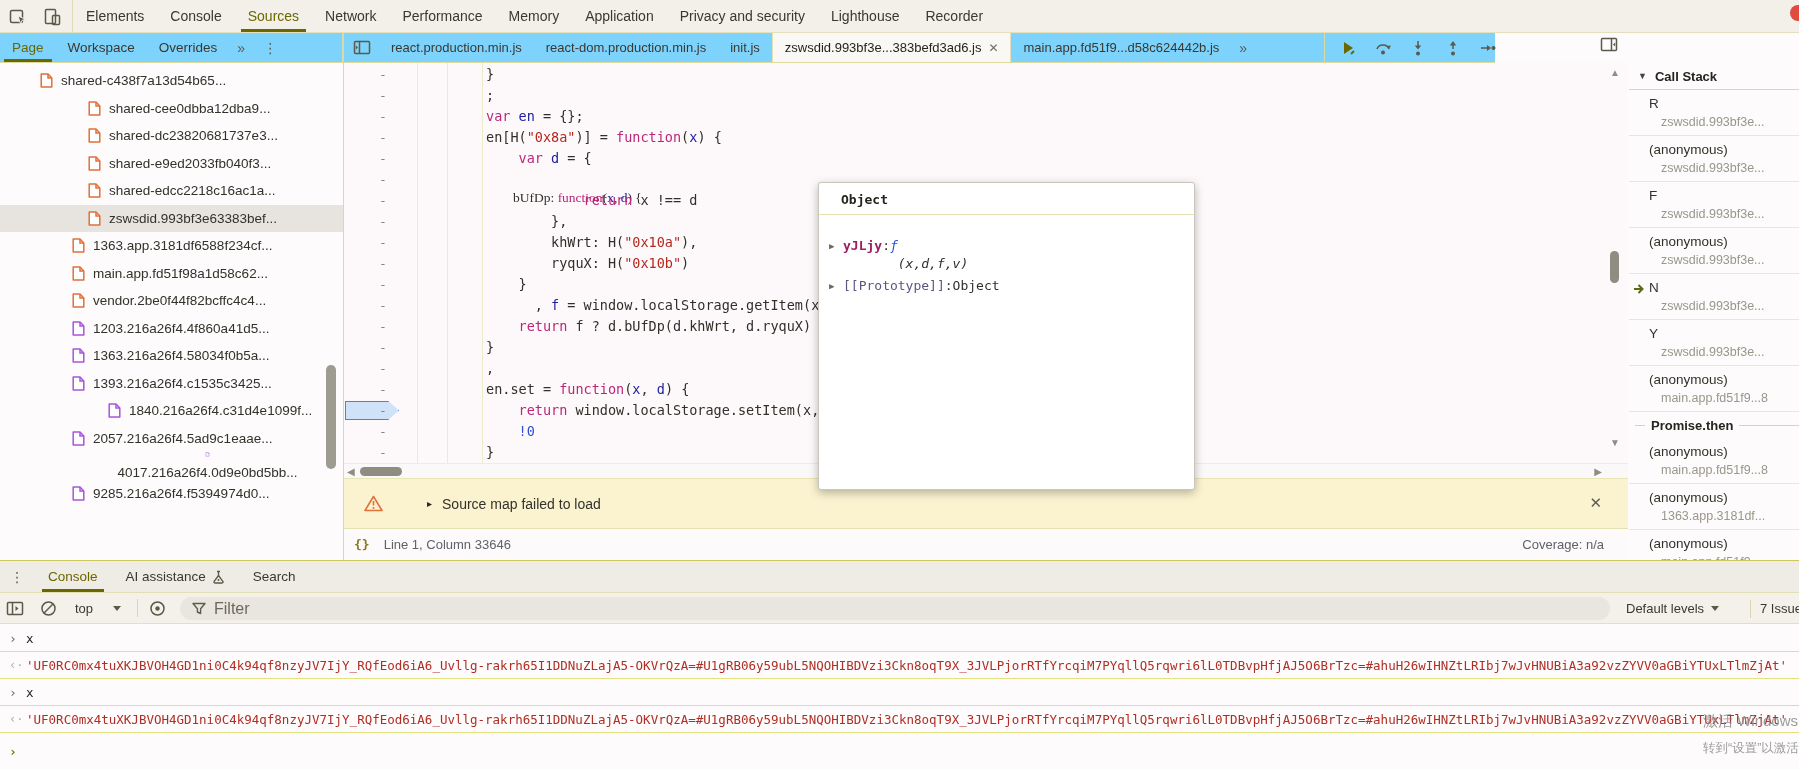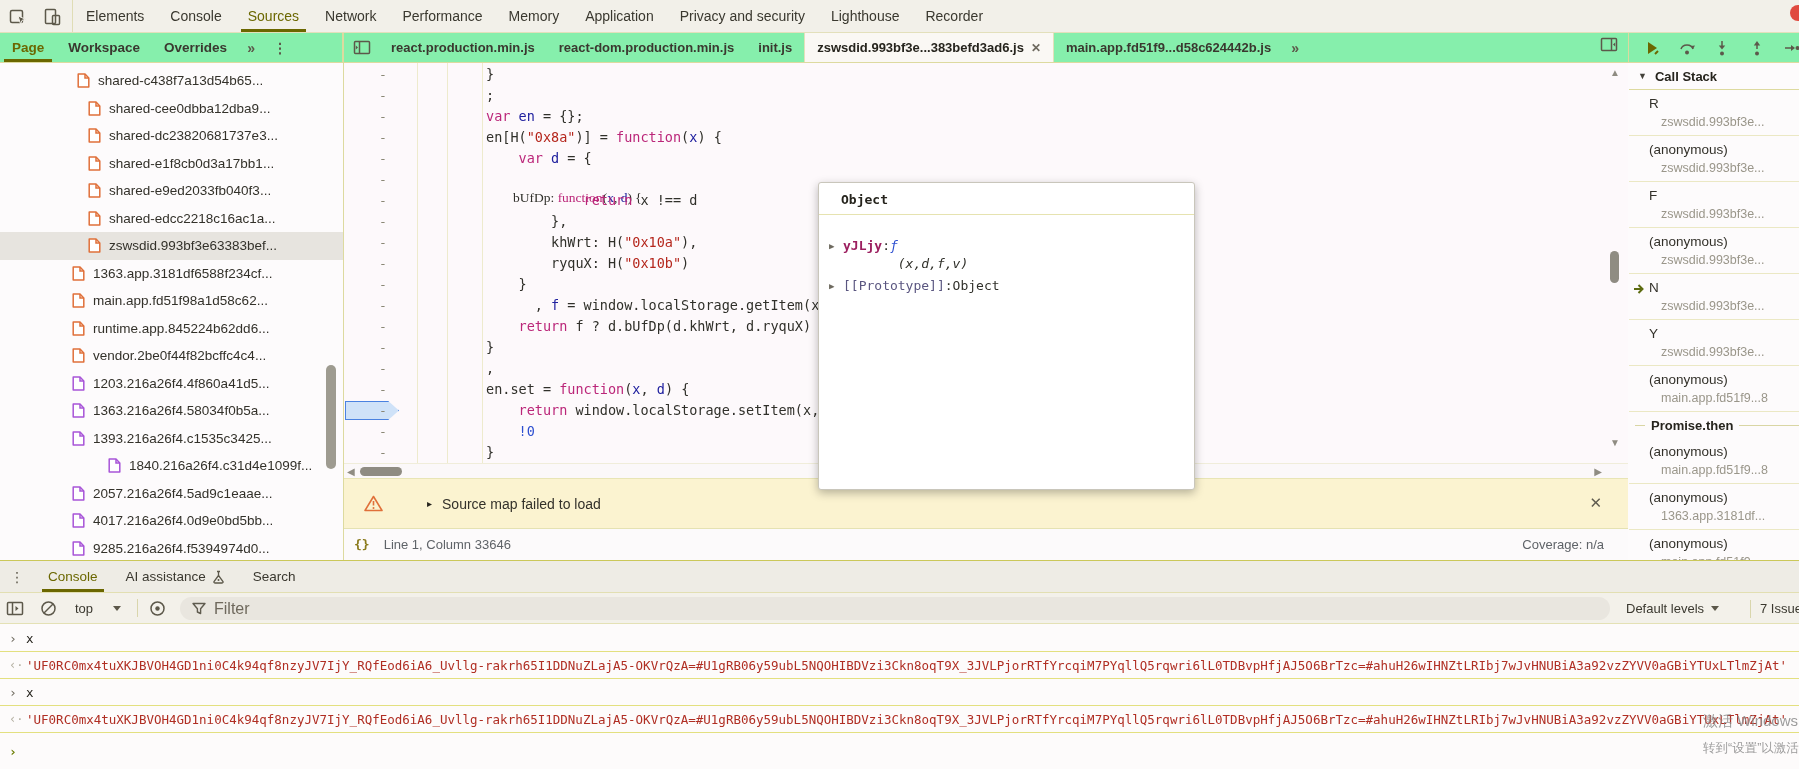--- a/index.html
+++ b/index.html
@@ -9,21 +9,21 @@
 
   
   #topbar { position:absolute; left:0; top:0; width:1799px; height:33px; background:#f2f0e9; border-bottom:1px solid #e3e0bb; display:flex; align-items:stretch; }
   #topbar .iconbox { display:flex; align-items:center; gap:14px; padding:0 10px 0 8px; border-right:1px solid #e0ddb5; }
   .mtab { display:flex; align-items:center; padding:0 13px; font-size:14px; color:#3a382f; position:relative; cursor:default; white-space:nowrap; }
   .mtab.active { color:#6b6700; }
   .mtab.active::after { content:""; position:absolute; left:6px; right:6px; bottom:0; height:3px; background:#6b6700; }
   #topbar-badge { position:absolute; right:-7px; top:5px; width:16px; height:16px; border-radius:8px; background:#e04a3f; }
 
   
-  #subbar { position:absolute; left:0; top:33px; width:1799px; height:30px; background:#86efac; border-bottom:1px solid #ddda9f; display:flex;font-weight:bold; }
+  #subbar { position:absolute; left:0; top:33px; width:1495px; height:30px; background:#7dd3fc; border-bottom:1px solid #ddda9f; display:flex; }
   #nav-header { width:343px; display:flex; align-items:center; border-right:1px solid #ddda9f; }
   .ntab { padding:0 12px; font-size:13.5px; color:#3a382f; height:100%; display:flex; align-items:center; position:relative; }
   .ntab.active { color:#6b6700; }
   .ntab.active::after { content:""; position:absolute; left:4px; right:4px; bottom:0; height:3px; background:#6b6700; }
   .chev-more { font-size:14px; color:#5c584a; padding:0 8px; }
   .kebab { font-size:14px; color:#5c584a; padding:0 10px; letter-spacing:0; }
   #file-tabs { flex:1; display:flex; align-items:center; overflow:hidden; }
   .navtoggle { padding:0 8px 0 10px; }
   .etab { display:flex; align-items:center; gap:7px; padding:0 12px; height:100%; font-size:13px; color:#3a382f; white-space:nowrap; }
   .etab.active { background:#faf8f4; border-left:1px solid #e3e0bb; border-right:1px solid #e3e0bb; color:#26241d; }
@@ -234,21 +234,21 @@
 </div>
 <span id="dock-icon">
   <svg width="18" height="15" viewBox="0 0 18 15">
     <rect x="1.5" y="1.5" width="15" height="12" rx="1" class="icon-stroke"></rect>
     <line x1="11.5" y1="1.5" x2="11.5" y2="13.5" class="icon-stroke"></line>
     <path d="M13 7.5 L15.2 5.6 V9.4 Z" fill="#5c584a"></path>
   </svg>
 </span>
 
 <div id="file-tree">
-    <div class="frow" style="padding-left: 77px;">
+    <div class="frow" style="padding-left: 40px;">
       <svg class="ficon orange" width="13" height="15" viewBox="0 0 13 15">
         <path d="M1.2 1 h6.8 l3.8 4 v9 H1.2 Z" fill="#fff" stroke="currentColor" stroke-width="1.5" stroke-linejoin="round"></path>
         <path d="M8 1 v4 h4" fill="none" stroke="currentColor" stroke-width="1.5"></path>
       </svg>
       <span class="fname">shared-c438f7a13d54b65...</span>
     </div>
     <div class="frow" style="padding-left: 88px;">
       <svg class="ficon orange" width="13" height="15" viewBox="0 0 13 15">
         <path d="M1.2 1 h6.8 l3.8 4 v9 H1.2 Z" fill="#fff" stroke="currentColor" stroke-width="1.5" stroke-linejoin="round"></path>
         <path d="M8 1 v4 h4" fill="none" stroke="currentColor" stroke-width="1.5"></path>
@@ -260,34 +260,27 @@
         <path d="M1.2 1 h6.8 l3.8 4 v9 H1.2 Z" fill="#fff" stroke="currentColor" stroke-width="1.5" stroke-linejoin="round"></path>
         <path d="M8 1 v4 h4" fill="none" stroke="currentColor" stroke-width="1.5"></path>
       </svg>
       <span class="fname">shared-dc23820681737e3...</span>
     </div>
     <div class="frow" style="padding-left: 88px;">
       <svg class="ficon orange" width="13" height="15" viewBox="0 0 13 15">
         <path d="M1.2 1 h6.8 l3.8 4 v9 H1.2 Z" fill="#fff" stroke="currentColor" stroke-width="1.5" stroke-linejoin="round"></path>
         <path d="M8 1 v4 h4" fill="none" stroke="currentColor" stroke-width="1.5"></path>
       </svg>
-      <span class="fname">shared-e1f8cb0d3a17bb1...</span>
+      <span class="fname">shared-e9ed2033fb040f3...</span>
     </div>
     <div class="frow" style="padding-left: 88px;">
       <svg class="ficon orange" width="13" height="15" viewBox="0 0 13 15">
         <path d="M1.2 1 h6.8 l3.8 4 v9 H1.2 Z" fill="#fff" stroke="currentColor" stroke-width="1.5" stroke-linejoin="round"></path>
         <path d="M8 1 v4 h4" fill="none" stroke="currentColor" stroke-width="1.5"></path>
       </svg>
-      <span class="fname">shared-e9ed2033fb040f3...</span>
-    </div>
-    <div class="frow" style="padding-left: 88px;">
-      <svg class="ficon orange" width="13" height="15" viewBox="0 0 13 15">
-        <path d="M1.2 1 h6.8 l3.8 4 v9 H1.2 Z" fill="#fff" stroke="currentColor" stroke-width="1.5" stroke-linejoin="round"></path>
-        <path d="M8 1 v4 h4" fill="none" stroke="currentColor" stroke-width="1.5"></path>
-      </svg>
       <span class="fname">shared-edcc2218c16ac1a...</span>
     </div>
     <div class="frow sel" style="padding-left: 88px;">
       <svg class="ficon orange" width="13" height="15" viewBox="0 0 13 15">
         <path d="M1.2 1 h6.8 l3.8 4 v9 H1.2 Z" fill="#fff" stroke="currentColor" stroke-width="1.5" stroke-linejoin="round"></path>
         <path d="M8 1 v4 h4" fill="none" stroke="currentColor" stroke-width="1.5"></path>
       </svg>
       <span class="fname">zswsdid.993bf3e63383bef...</span>
     </div>
     <div class="frow" style="padding-left: 72px;">
@@ -296,27 +289,20 @@
         <path d="M8 1 v4 h4" fill="none" stroke="currentColor" stroke-width="1.5"></path>
       </svg>
       <span class="fname">1363.app.3181df6588f234cf...</span>
     </div>
     <div class="frow" style="padding-left: 72px;">
       <svg class="ficon orange" width="13" height="15" viewBox="0 0 13 15">
         <path d="M1.2 1 h6.8 l3.8 4 v9 H1.2 Z" fill="#fff" stroke="currentColor" stroke-width="1.5" stroke-linejoin="round"></path>
         <path d="M8 1 v4 h4" fill="none" stroke="currentColor" stroke-width="1.5"></path>
       </svg>
       <span class="fname">main.app.fd51f98a1d58c62...</span>
-    </div>
-    <div class="frow" style="padding-left: 72px;">
-      <svg class="ficon orange" width="13" height="15" viewBox="0 0 13 15">
-        <path d="M1.2 1 h6.8 l3.8 4 v9 H1.2 Z" fill="#fff" stroke="currentColor" stroke-width="1.5" stroke-linejoin="round"></path>
-        <path d="M8 1 v4 h4" fill="none" stroke="currentColor" stroke-width="1.5"></path>
-      </svg>
-      <span class="fname">runtime.app.845224b62dd6...</span>
     </div>
     <div class="frow" style="padding-left: 72px;">
       <svg class="ficon orange" width="13" height="15" viewBox="0 0 13 15">
         <path d="M1.2 1 h6.8 l3.8 4 v9 H1.2 Z" fill="#fff" stroke="currentColor" stroke-width="1.5" stroke-linejoin="round"></path>
         <path d="M8 1 v4 h4" fill="none" stroke="currentColor" stroke-width="1.5"></path>
       </svg>
       <span class="fname">vendor.2be0f44f82bcffc4c4...</span>
     </div>
     <div class="frow" style="padding-left: 72px;">
       <svg class="ficon purple" width="13" height="15" viewBox="0 0 13 15">
@@ -346,21 +332,21 @@
       </svg>
       <span class="fname">1840.216a26f4.c31d4e1099f...</span>
     </div>
     <div class="frow" style="padding-left: 72px;">
       <svg class="ficon purple" width="13" height="15" viewBox="0 0 13 15">
         <path d="M1.2 1 h6.8 l3.8 4 v9 H1.2 Z" fill="#fff" stroke="currentColor" stroke-width="1.5" stroke-linejoin="round"></path>
         <path d="M8 1 v4 h4" fill="none" stroke="currentColor" stroke-width="1.5"></path>
       </svg>
       <span class="fname">2057.216a26f4.5ad9c1eaae...</span>
     </div>
-    <div class="frow" style="padding-left: 72px;">
+    <div class="frow" style="padding-left: 72px; flex-direction: column;">
       <svg class="ficon purple" width="13" height="15" viewBox="0 0 13 15">
         <path d="M1.2 1 h6.8 l3.8 4 v9 H1.2 Z" fill="#fff" stroke="currentColor" stroke-width="1.5" stroke-linejoin="round"></path>
         <path d="M8 1 v4 h4" fill="none" stroke="currentColor" stroke-width="1.5"></path>
       </svg>
       <span class="fname">4017.216a26f4.0d9e0bd5bb...</span>
     </div>
     <div class="frow" style="padding-left: 72px;">
       <svg class="ficon purple" width="13" height="15" viewBox="0 0 13 15">
         <path d="M1.2 1 h6.8 l3.8 4 v9 H1.2 Z" fill="#fff" stroke="currentColor" stroke-width="1.5" stroke-linejoin="round"></path>
         <path d="M8 1 v4 h4" fill="none" stroke="currentColor" stroke-width="1.5"></path>

